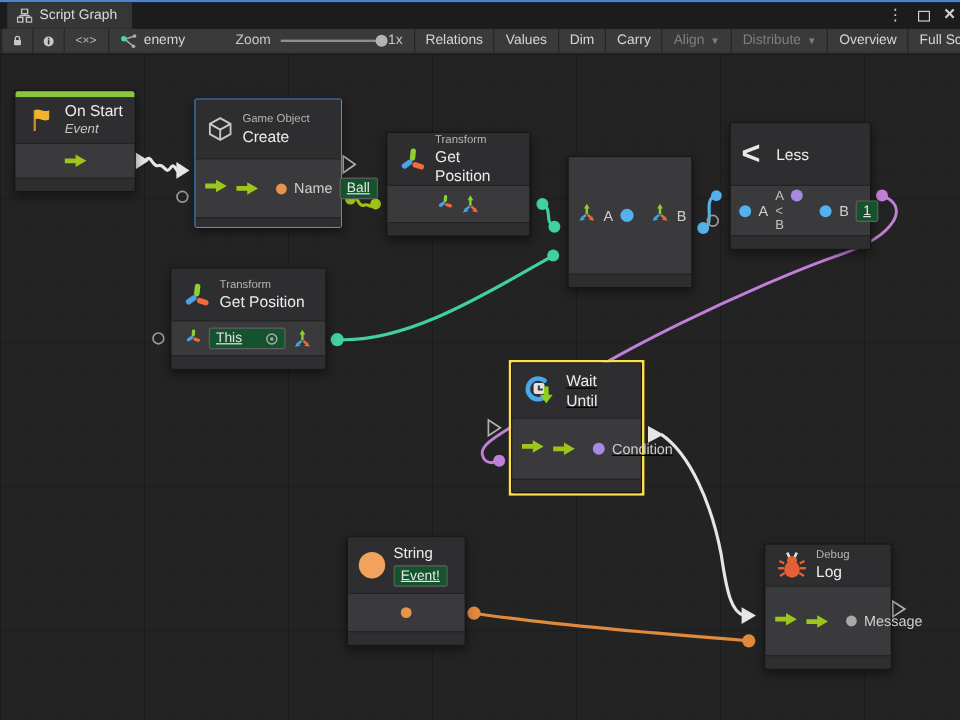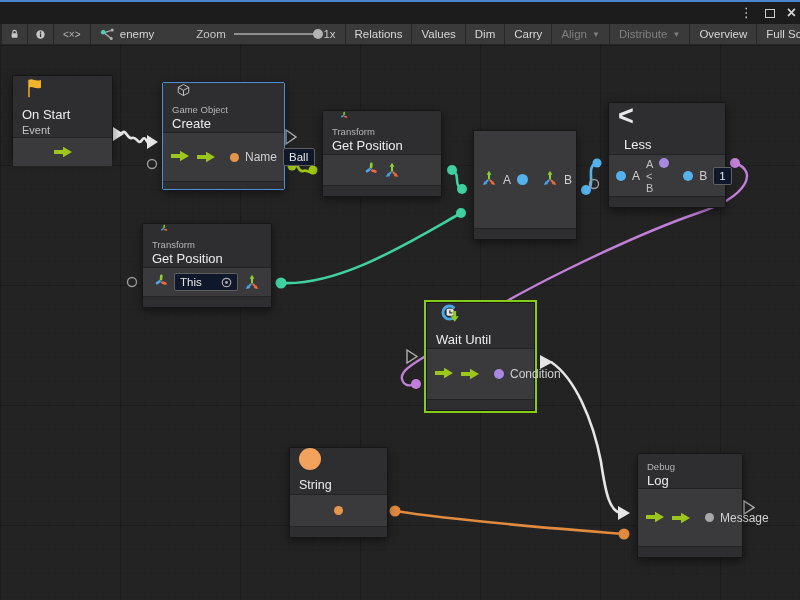--- a/index.html
+++ b/index.html
@@ -33,35 +33,35 @@
       linear-gradient(rgba(0,0,0,0.07) 1px, transparent 1px),
       linear-gradient(90deg, rgba(0,0,0,0.07) 1px, transparent 1px);
     background-size:120px 120px,120px 120px,24px 24px,24px 24px; }
 
   #wires { position:absolute; left:0; top:0; width:800px; height:600px; z-index:1; pointer-events:none; }
 
   
   .node { position:absolute; z-index:2; background:#3a3a3d; border:1px solid #161616; border-radius:2px;
           box-shadow:0 3px 8px rgba(0,0,0,.45); display:flex; flex-direction:column; }
   .node.selected { border-color:#4c8fd6; }
-  .nhead { background:#2e2e31; display:flex; gap:7px; padding:0 9px; border-bottom:1px solid #232323;flex-direction:column; }
+  .nhead { background:#2e2e31; display:flex; align-items:center; gap:7px; padding:0 9px; border-bottom:1px solid #232323; }
   .ncol { display:flex; flex-direction:column; justify-content:center; }
   .ncat { font-size:9.5px; color:#b5b5b5; line-height:12px; }
   .ntitle { font-size:13px; color:#ececec; line-height:16px; }
-  .nsub { font-size:11px; color:#c4c4c4; line-height:14px; }
+  .nsub { font-size:11px; color:#c4c4c4; line-height:14px;font-style:italic; }
   .nrows { flex:1; display:flex; flex-direction:row; justify-content:space-evenly; background:#3a3a3d; }
   .prow { display:flex; align-items:center; gap:6px; padding:0 7px; }
   .plabel { font-size:12px; color:#d0d0d0; }
   .rgt { margin-left:auto; display:flex; align-items:flex-start; gap:6px; }
   .nfoot { height:11px; background:#2e2e31; border-top:1px solid #232323; }
   .dot { width:9px; height:9px; border-radius:50%; display:inline-block; flex:none; }
-  .field { background:#0f172a; border:1px solid #5f5f5f; border-radius:2px; color:#e6e6e6; font-size:11.5px;
-           padding:1px 5px; line-height:14px; display:flex; align-items:center; gap:4px; }
+  .field { background:#14532d; border:1px solid #5f5f5f; border-radius:2px; color:#e6e6e6; font-size:11.5px;
+           padding:1px 5px; line-height:14px; display:flex; align-items:center; gap:4px;text-decoration:underline; }
   .evt-accent { height:5px; background:#8cc63f; border-radius:2px 2px 0 0; }
-  #node-wait-wrap { position:absolute; z-index:2; border:2px solid #84cc16; }
+  #node-wait-wrap { position:absolute; z-index:2; border:2px solid #fde047;text-decoration:underline; }
   #node-wait-wrap .node { position:relative; left:0; top:0; width:100%; height:100%; box-shadow:none; }
   .lessglyph { font-size:27px; font-weight:bold; color:#e8e8e8; line-height:27px; }
 </style>
 </head>
 <body>
 
 <svg width="0" height="0" style="position:absolute">
   <defs>
     <g id="ic-flow">
         <path d="M1 4 H10 V0.8 L19 6 L10 11.2 V8 H1 Z" fill="#9dc61d"></path>
@@ -84,20 +84,29 @@
       <path d="M3 7.5 L12 12.5 L21 7.5 M12 12.5 V21.5" fill="none" stroke="#c8c8c8" stroke-width="1.6"></path>
     </g>
   </defs>
 </svg>
 
 <div id="window">
 
   <div id="top-accent"></div>
 
   <div id="tabbar">
+    <div class="tab">
+      <svg width="13" height="12" viewBox="0 0 13 12">
+        <rect x="4" y="0.5" width="5" height="4" fill="none" stroke="#c4c4c4" stroke-width="1.2"></rect>
+        <rect x="0.5" y="7.5" width="4.5" height="4" fill="none" stroke="#c4c4c4" stroke-width="1.2"></rect>
+        <rect x="8" y="7.5" width="4.5" height="4" fill="none" stroke="#c4c4c4" stroke-width="1.2"></rect>
+        <path d="M6.5 4.5 V6 M2.7 7.5 V6 H10.2 V7.5" fill="none" stroke="#c4c4c4" stroke-width="1.2"></path>
+      </svg>
+      <span>Script Graph</span>
+    </div>
     <div class="win-controls">
       <span>⋮</span>
       <span class="maxbox"></span>
       <span style="font-size:16px;font-weight:bold;">×</span>
     </div>
   </div>
 
   <div id="toolbar">
     <div class="tcell icon-cell" style="width:25px;margin-left:2px;">
       <svg width="12" height="14" viewBox="0 0 13 14">

